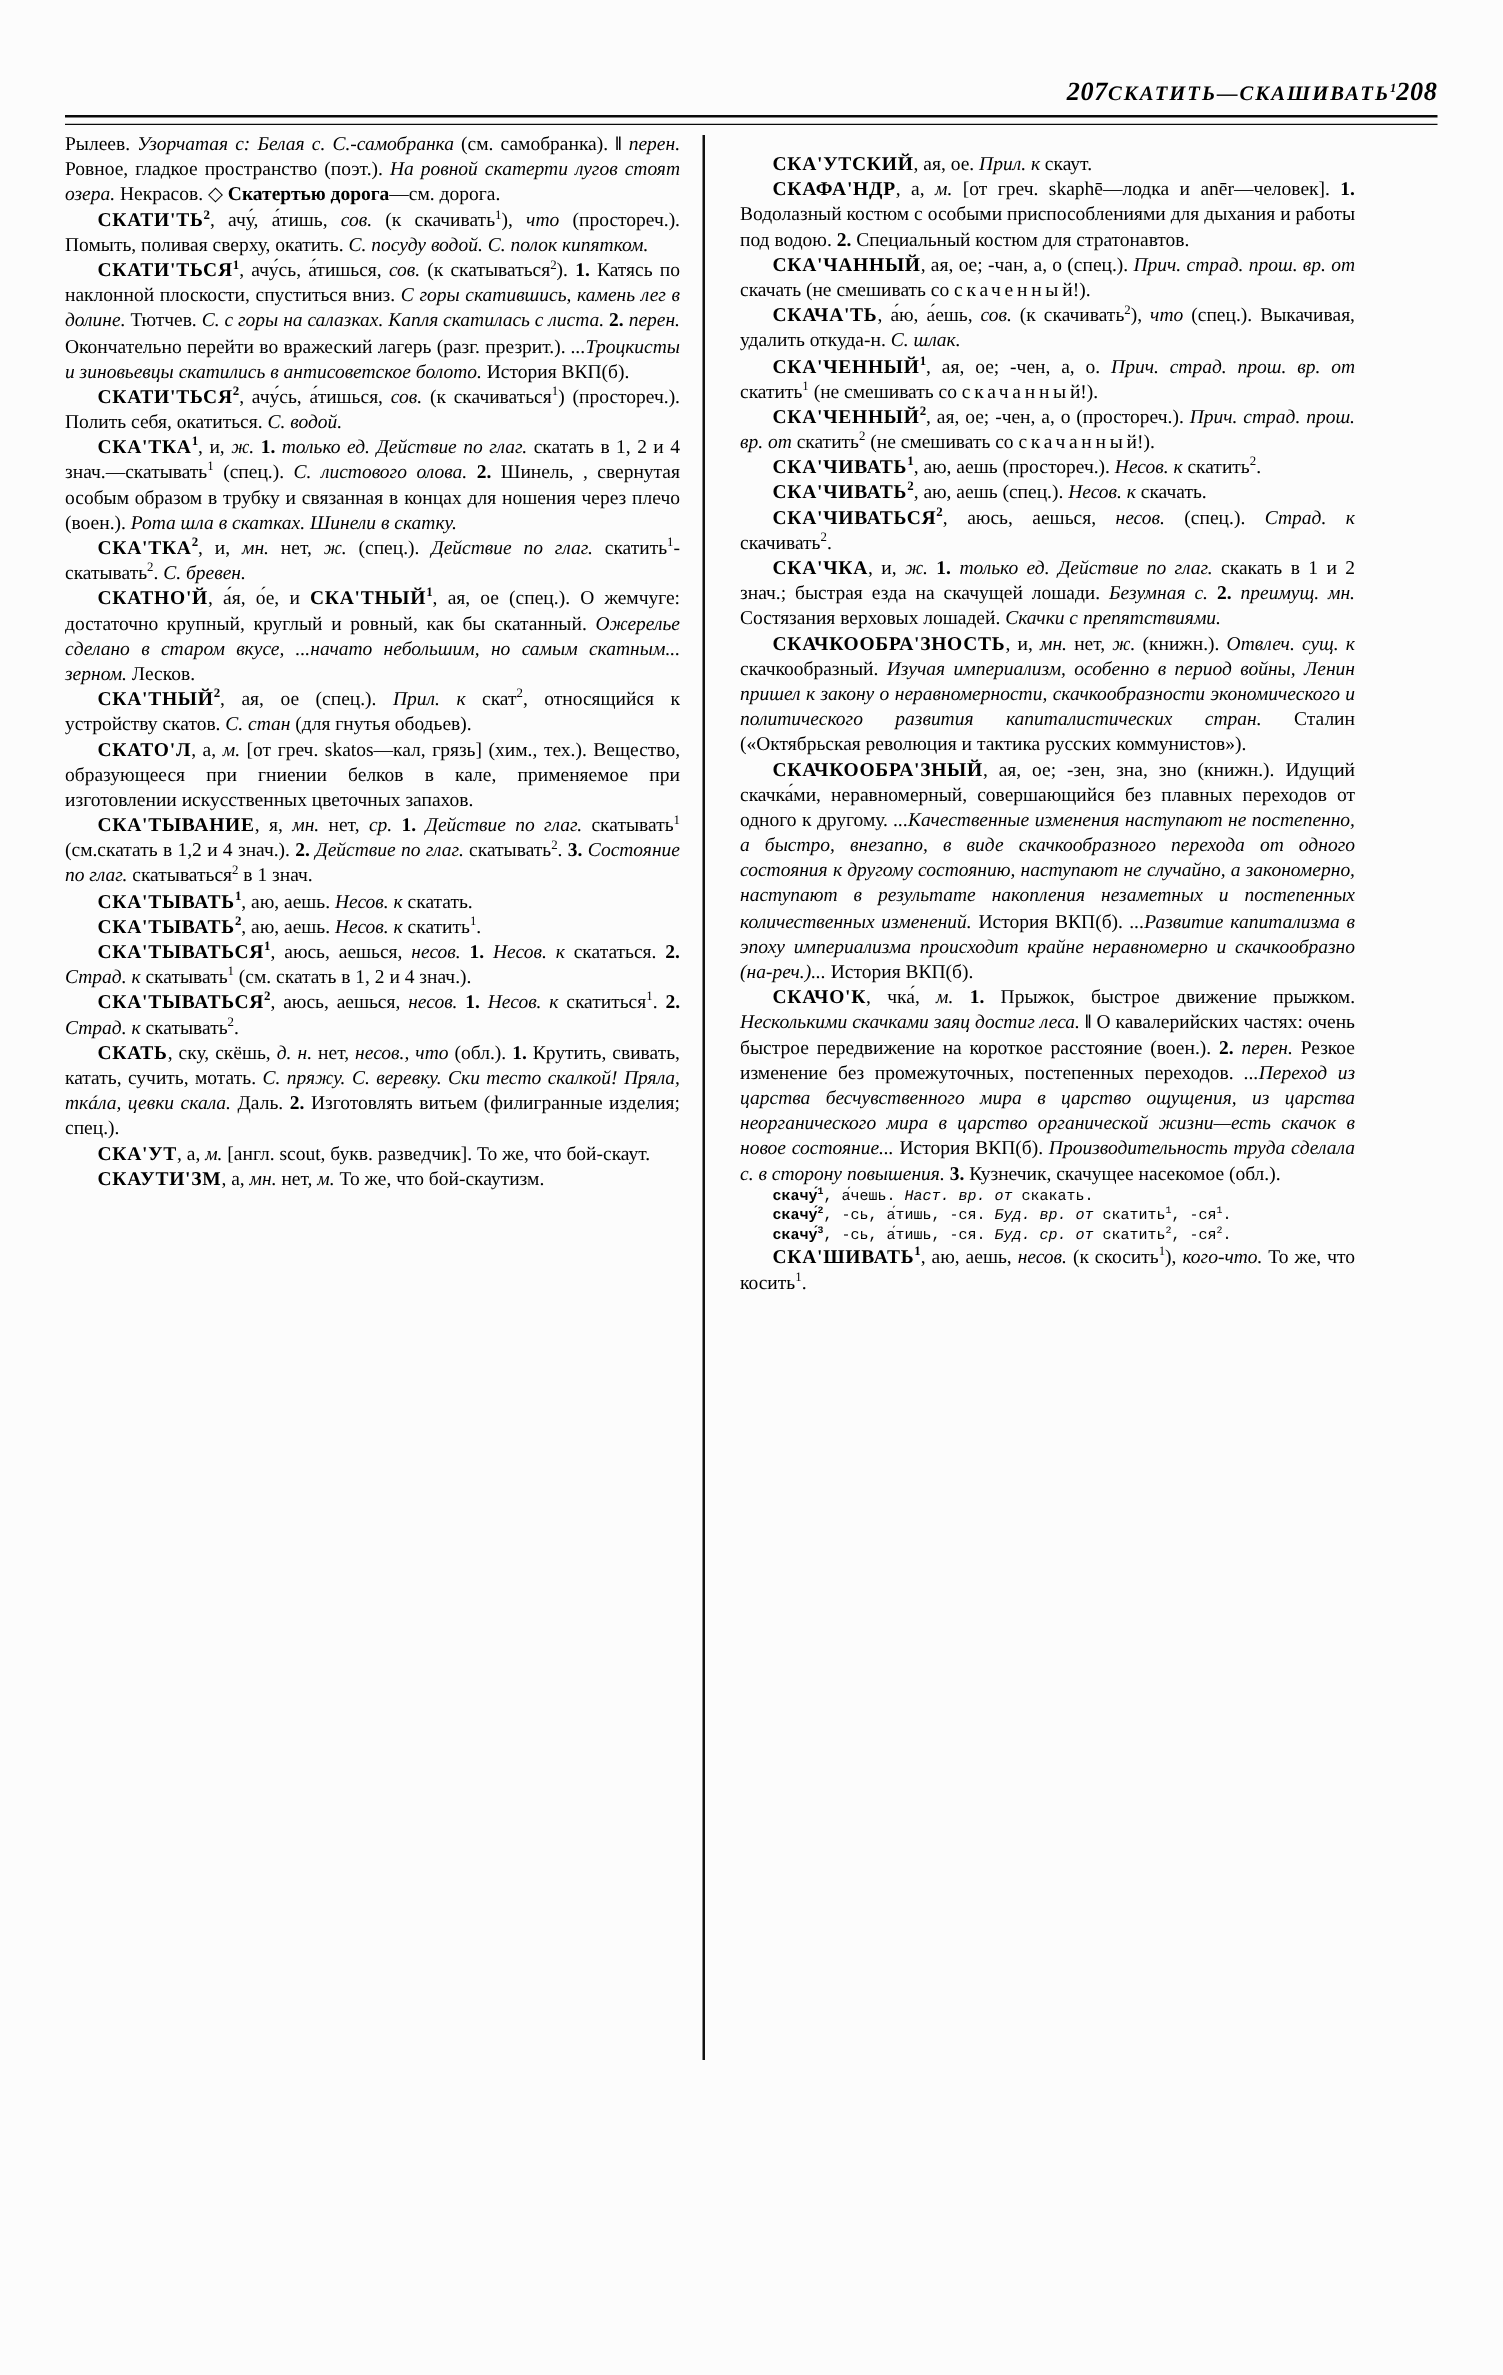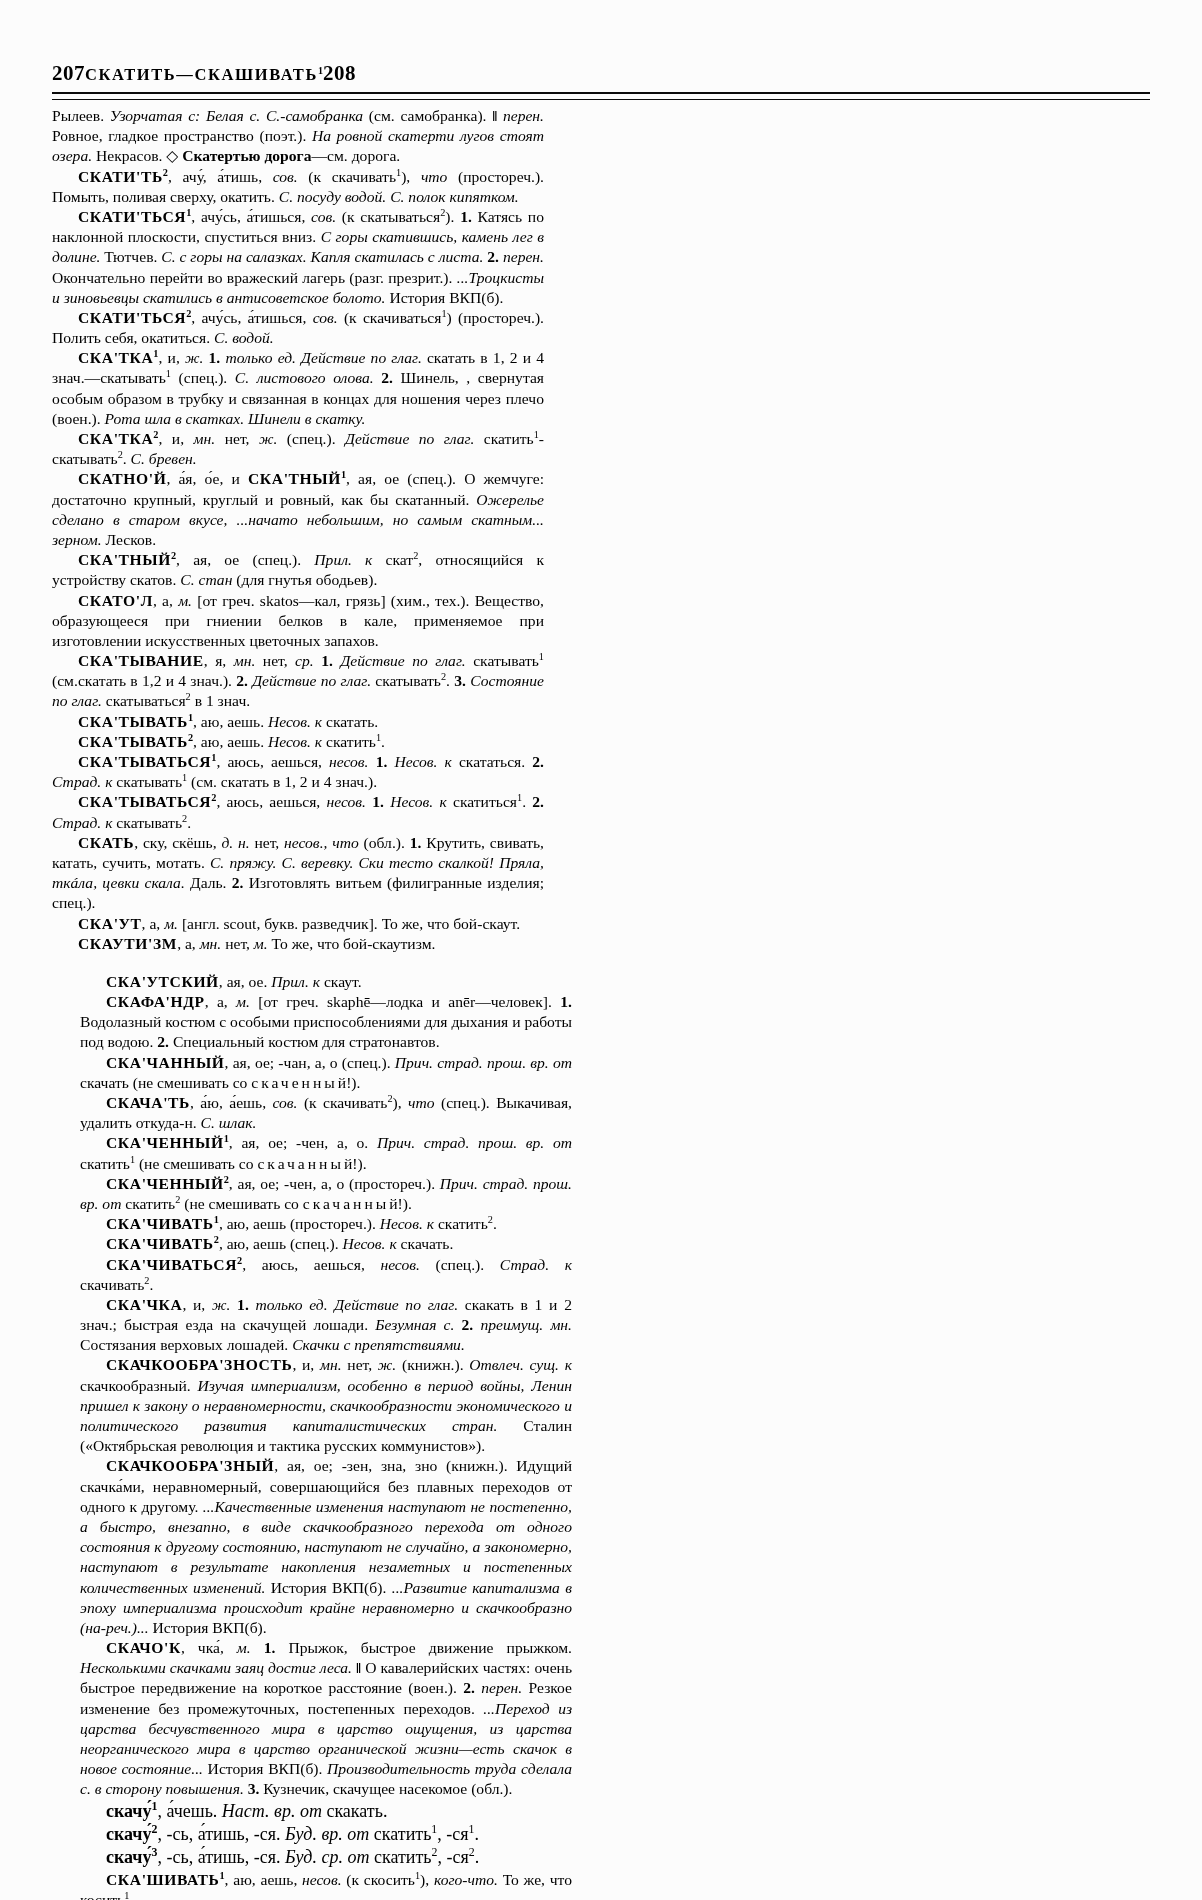--- a/index.html
+++ b/index.html
@@ -25,21 +25,22 @@
   }
   
   .header {
     position: absolute;
     left: 52px;
     top: 52px;
     width: 1098px;
     height: 34px;
     display: flex;
     align-items: flex-end;
-    justify-content: flex-start;
+    justify-content: flex-end;
+    font-style: italic;
   }
   .folio {
     font-weight: bold;
     font-size: 21px;
     letter-spacing: 0.5px;
   }
   .runhead {
     font-weight: bold;
     font-size: 16.5px;
     letter-spacing: 1.6px;
@@ -56,21 +57,20 @@
     border-bottom: 1.1px solid #0a0a0a;
   }
   
   .columns {
     position: absolute;
     left: 52px;
     top: 106px;
     width: 1098px;
     height: 1660px;
     display: flex;
-    flex-direction: column;
   }
   .col {
     width: 492px;
     font-size: 15.6px;
     line-height: 1.295;
     text-align: justify;
     text-justify: inter-word;
     hyphens: manual;
   }
   .col.left  { padding-right: 18px; }
@@ -87,22 +87,23 @@
     margin: 0;
     text-indent: 26px;
   }
   p.cont {
     margin: 0;
     text-indent: 0;
   }
   p.small {
     margin: 0;
     text-indent: 26px;
-    font-size: 18px;
+    font-size: 12px;
     line-height: 1.3;
+    font-family: Liberation Mono, monospace;
   }
   .hw {
     font-weight: bold;
     letter-spacing: 0.6px;
   }
   .hw sup { font-size: 0.66em; font-weight: bold; letter-spacing: 0; }
   sup { font-size: 0.66em; line-height: 0; }
   .spaced { letter-spacing: 3px; }
 </style>
 </head>

